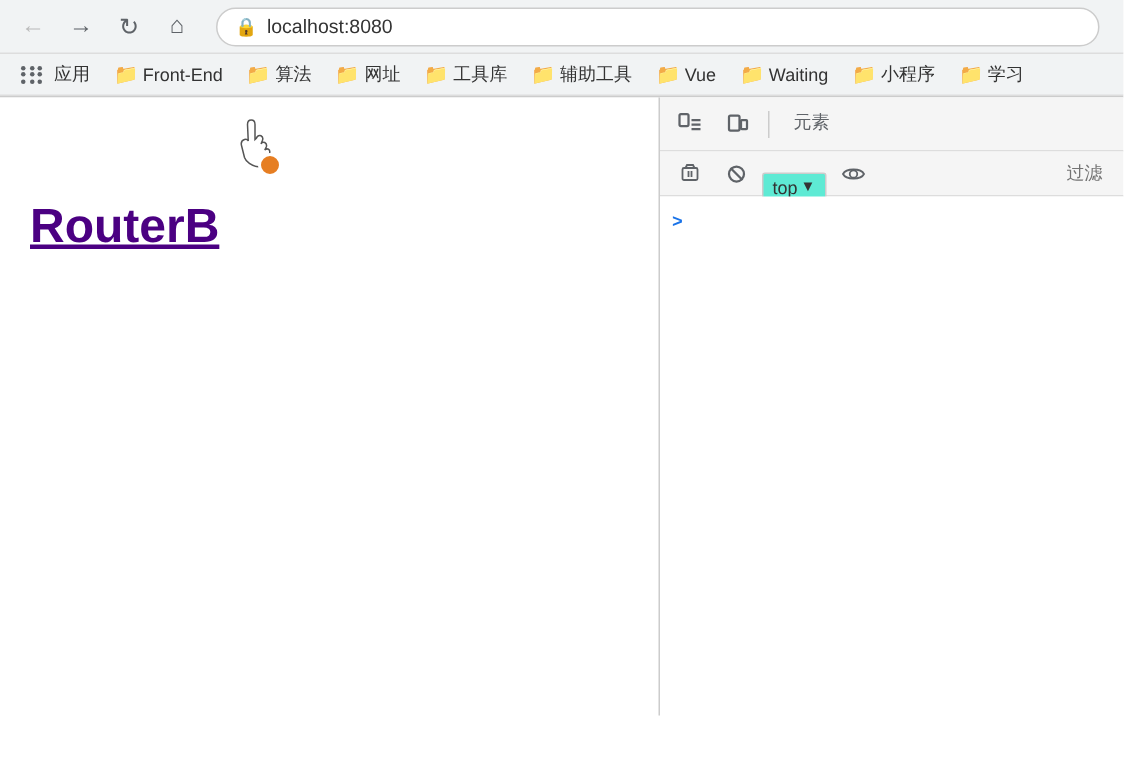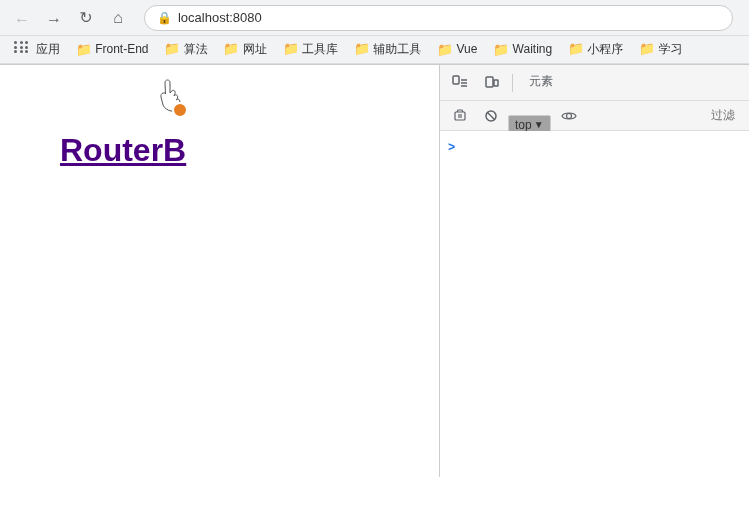--- a/index.html
+++ b/index.html
@@ -59,21 +59,21 @@
       background: #f1f3f4;
       height: 28px;
       border-bottom: 1px solid #ddd;
       gap: 4px;
       font-size: 12px;
       overflow: hidden;
     }
 
     .bookmark-item {
       display: flex;
-      align-items: flex-start;
+      align-items: center;
       gap: 3px;
       padding: 2px 6px;
       border-radius: 3px;
       cursor: pointer;
       white-space: nowrap;
       color: #333;
       font-size: 12px;
     }
 
     .bookmark-folder-icon {
@@ -188,21 +188,21 @@
     .top-selector {
       display: flex;
       align-items: center;
       gap: 2px;
       padding: 2px 6px;
       font-size: 12px;
       color: #333;
       cursor: pointer;
       border: 1px solid #ccc;
       border-radius: 2px;
-      background: #a3a3a3;
+      background: #5eead4;
       font-family: Arial, sans-serif;
       margin-top: 18px;
     }
 
     .devtools-separator {
       width: 1px;
       height: 18px;
       background: #ccc;
       margin: 0 4px;
     }
@@ -321,21 +321,21 @@
         
         <svg width="40" height="40" viewBox="0 0 40 40" xmlns="http://www.w3.org/2000/svg">
 
           <path d="M15 8 C15 6 16 5 17.5 5 C19 5 20 6 20 8 L20 18 L21 17 C21.5 15.5 23 15 24 15.5 C25 16 25.5 17 25 18.5 L24 21 C24.5 20 25.5 19.5 26.5 20 C27.5 20.5 28 21.5 27.5 23 L26.5 25 C27 24.5 28 24 29 24.5 C30 25 30 26.5 29.5 28 L28 32 C27 35 24 36.5 21 36 C18 35.5 14 33 13 30 L11 22 C10.5 20 11.5 18.5 13 18 C14 17.7 15 18 15.5 19 L15 8 Z" fill="#fff" stroke="#555" stroke-width="1"></path>
         </svg>
       </span>
       
       <span style="position: absolute; bottom: 4px; right: 2px; width: 16px; height: 16px; background: #e67e22; border-radius: 50%; border: 2px solid #fff;"></span>
     </div>
 
-    <a class="router-link" style="margin-top: 10px; margin-left: 40px;">RouterB</a>
+    <a class="router-link" style="margin-top: 10px;">RouterB</a>
   </div>
 
   <div class="devtools">
 
     <div class="devtools-tabs">
 
       <div class="devtools-tab-icon" style="font-size: 14px; color: #5f6368;">
         <svg width="16" height="16" viewBox="0 0 16 16" fill="none" xmlns="http://www.w3.org/2000/svg">
           <rect x="1" y="1" width="6" height="8" rx="1" stroke="#5f6368" stroke-width="1.5" fill="none"></rect>
           <path d="M9 5 L15 5 M9 8 L15 8 M9 11 L15 11" stroke="#5f6368" stroke-width="1.5"></path>

